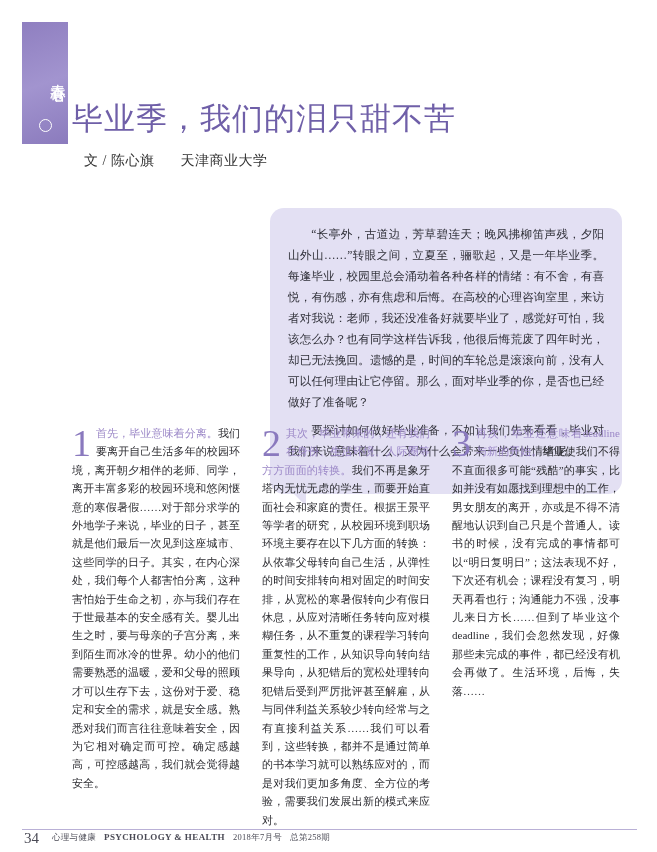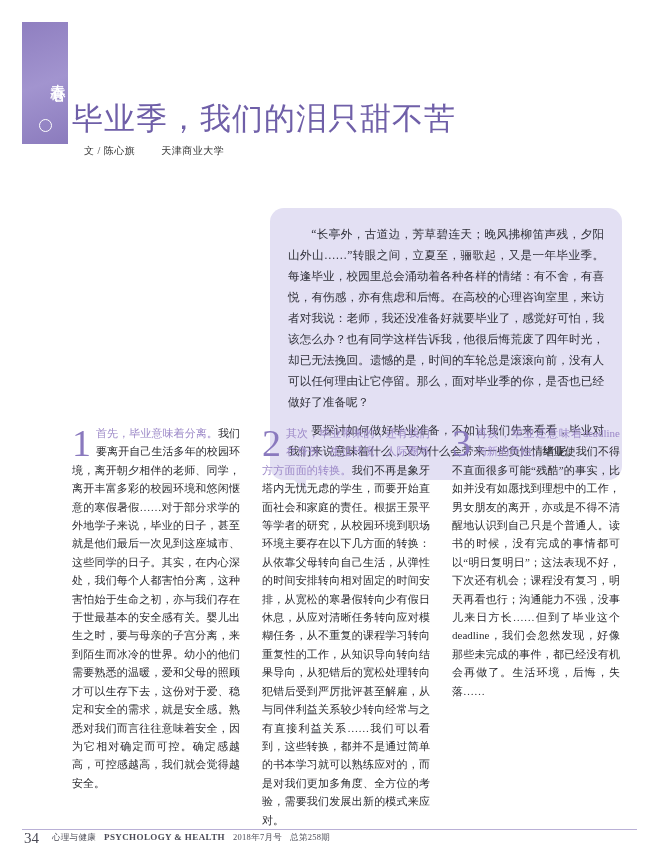--- a/index.html
+++ b/index.html
@@ -62,39 +62,39 @@
     line-height: 46px;
     letter-spacing: 1px;
     font-family: "Liberation Serif", serif;
     font-weight: normal;
     white-space: nowrap;
   }
 
   .byline {
     position: absolute;
     left: 84px;
-    top: 144px;
-    font-size: 10px;
+    top: 152px;
+    font-size: 14px;
     color: #333333;
     letter-spacing: 0.5px;
   }
   .byline .sep {
     display: inline-block;
     width: 26px;
   }
 
   
   .lead-bubble {
     position: absolute;
     left: 270px;
     top: 208px;
     width: 352px;
     background: #e3e0f3;
     border-radius: 14px;
-    padding: 16px 18px 18px 18px;
+    padding: 16px 18px 32px 18px;
     box-sizing: border-box;
     color: #2f2f38;
     font-size: 11.6px;
     line-height: 21px;
     text-align: justify;
   }
   .lead-bubble p {
     margin: 0;
     text-indent: 2em;
   }

